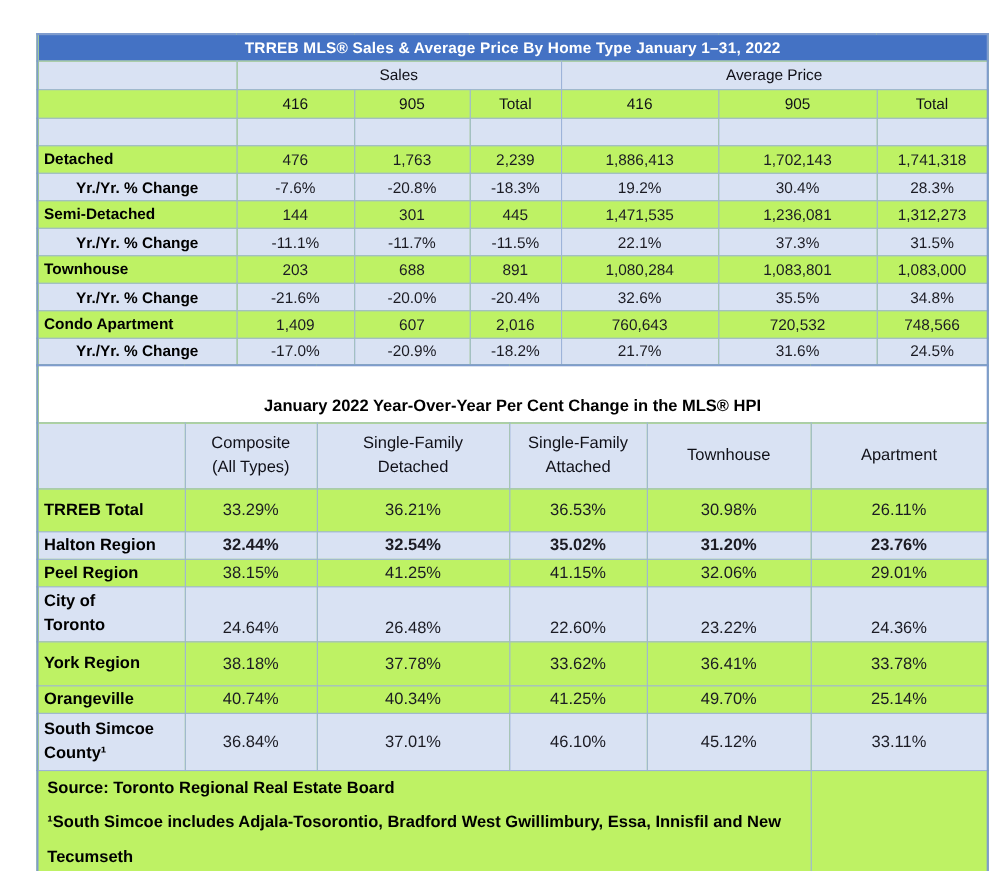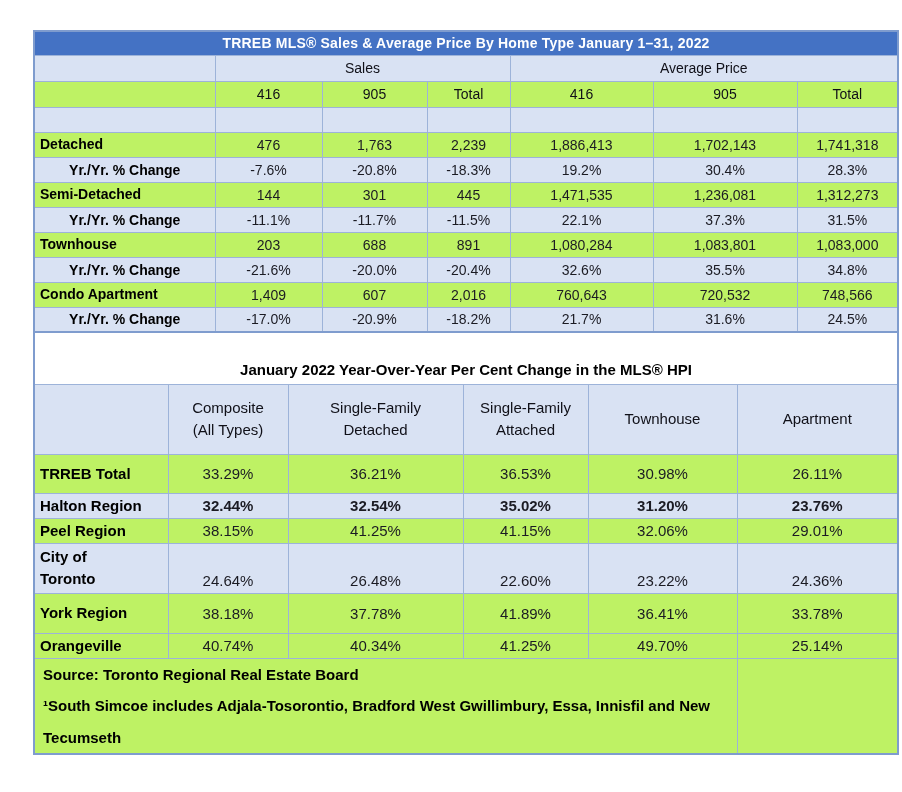--- a/index.html
+++ b/index.html
@@ -205,21 +205,21 @@
         <col style="width:120px">
         <col style="width:175px">
       <col style="width:125px">
         <col style="width:149px">
         <col style="width:161px">
     </colgroup>
     <tbody>
       <tr style="height:52px">
         <td colspan="6" class="t2-title-cell">January 2022 Year-Over-Year Per Cent Change in the MLS® HPI</td>
       </tr>
-      <tr style="height:70px" id="t2-head">
+      <tr style="height:60px" id="t2-head">
         <td class="band"></td>
       <td class="band t2-head">Composite
 (All Types)</td>
           <td class="band t2-head">Single-Family
 Detached</td>
           <td class="band t2-head">Single-Family
 Attached</td>
           <td class="band t2-head">Townhouse</td>
           <td class="band t2-head">Apartment</td>
         </tr>
@@ -254,32 +254,41 @@
           <td class="band vbottom">24.64%</td>
           <td class="band vbottom">26.48%</td>
           <td class="band vbottom">22.60%</td>
           <td class="band vbottom">23.22%</td>
           <td class="band vbottom">24.36%</td>
         </tr>
         <tr style="height: 40px;">
           <td class="lab">York Region</td>
           <td>38.18%</td>
           <td>37.78%</td>
-          <td>41.89%</td>
+          <td>33.62%</td>
           <td>36.41%</td>
           <td>33.78%</td>
         </tr>
         <tr style="height: 25px;">
           <td class="lab">Orangeville</td>
           <td>40.74%</td>
           <td>40.34%</td>
           <td>41.25%</td>
           <td>49.70%</td>
           <td>25.14%</td>
         </tr>
+        <tr style="height: 52px;">
+          <td class="lab band">South Simcoe
+County¹</td>
+          <td class="band">36.84%</td>
+          <td class="band">37.01%</td>
+          <td class="band">46.10%</td>
+          <td class="band">45.12%</td>
+          <td class="band">33.11%</td>
+        </tr>
         <tr style="height:55px">
         <td colspan="5" class="footer-cell">
           <div>Source: Toronto Regional Real Estate Board</div>
           <div>¹South Simcoe includes Adjala-Tosorontio, Bradford West Gwillimbury, Essa, Innisfil and New Tecumseth</div>
         </td>
         <td></td>
       </tr>
     </tbody>
   </table>
 

